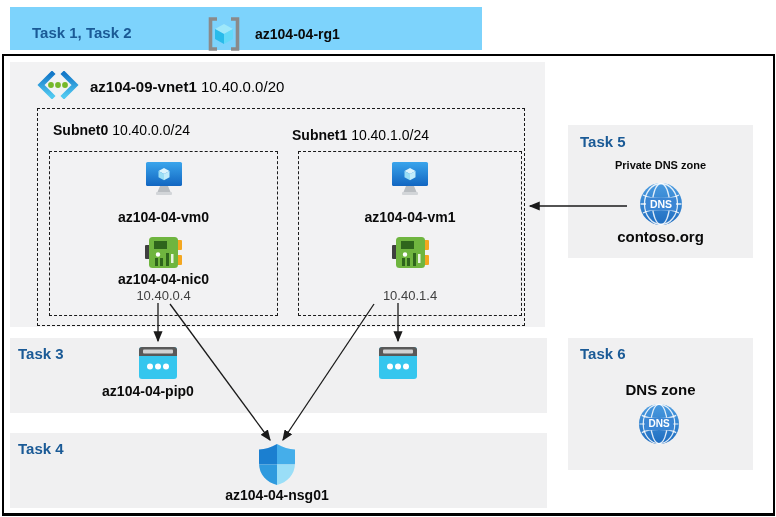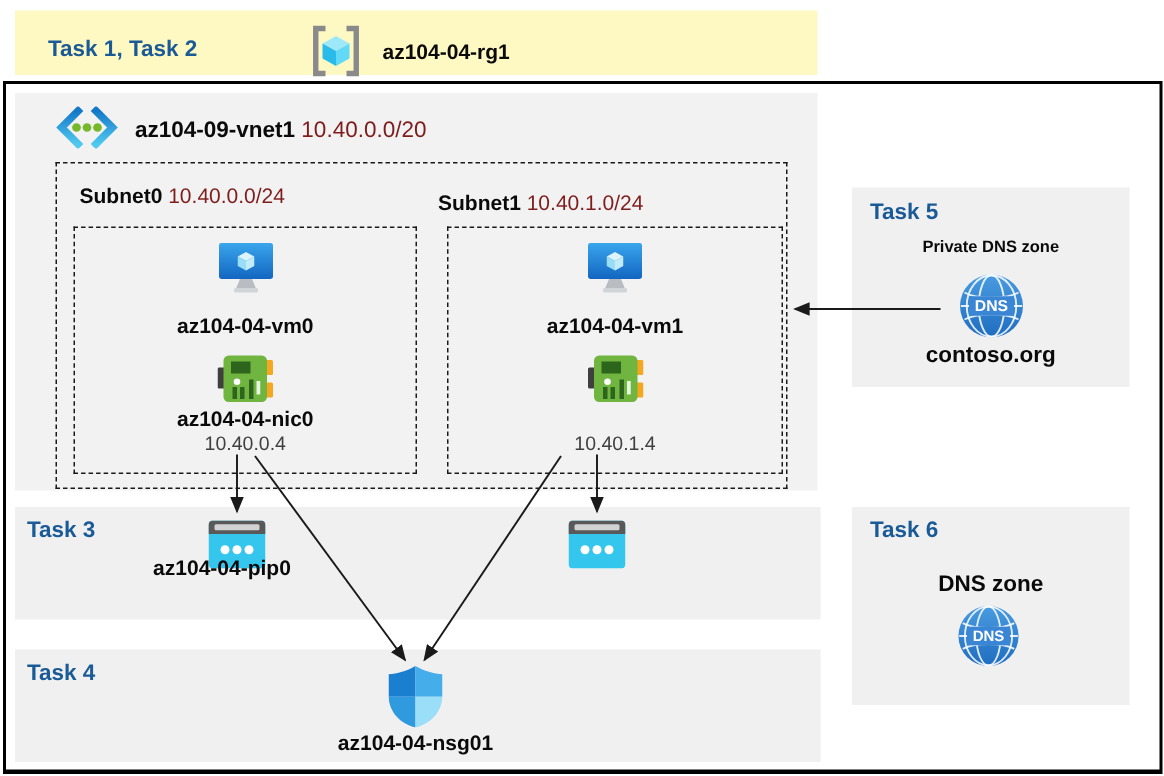--- a/index.html
+++ b/index.html
@@ -2,24 +2,24 @@
 <html><head>
 <meta charset="utf-8">
 <style>
   html,body{margin:0;padding:0;background:#fff;}
   #page{position:relative;width:776px;height:517px;background:#fff;
         font-family:"Liberation Sans",sans-serif;overflow:hidden;}
   .abs{position:absolute;}
   .band{background:#f0f0f1;}
   .task-label{font-size:15px;font-weight:bold;color:#1a5a96;}
   .bold-name{font-size:14px;font-weight:bold;color:#0a0a0a;}
-  .reg{font-weight:normal;color:#7f1d1d;}
+  .reg{font-weight:normal;color:#000000;}
   .ctr{text-align:center;}
 
-  #top-band{left:10px;top:7px;width:535px;height:43px;background:#fef9c3;}
+  #top-band{left:10px;top:7px;width:472px;height:43px;background:#7dd3fc;}
   #top-task{left:22px;top:17px;}
   #rg-icon{left:196px;top:9px;}
   #rg-name{left:245px;top:19px;text-align:center;}
 
   #main-box{left:2px;top:54px;width:769px;height:457px;
             border:2px solid #000;border-bottom-width:3px;background:#fff;}
 
   #vnet-box{left:10px;top:62px;width:535px;height:265px;background:#f2f2f3;}
   #vnet-icon{left:36px;top:71px;}
   #vnet-title{left:90px;top:78px;font-size:15px;font-weight:bold;color:#0a0a0a;}
@@ -34,21 +34,21 @@
   #subnet1-box{left:298px;top:151px;width:222px;height:163px;}
   .sn-vm-icon{left:0;right:0;top:10px;display:flex;justify-content:center;}
   .sn-vm-name{left:0;right:0;top:57px;}
   .sn-nic-icon{left:0;right:0;top:84px;display:flex;justify-content:center;}
   .sn-nic-name{left:0;right:0;top:119px;}
   .sn-ip{left:0;right:0;top:136px;font-size:13px;color:#404040;}
 
   #task3-band{left:10px;top:338px;width:537px;height:75px;}
   #task3-label{left:18px;top:345px;}
   #pip0-icon{left:139px;top:347px;}
-  #pip0-name{left:88px;top:370px;width:120px;}
+  #pip0-name{left:88px;top:383px;width:120px;}
   #pip1-icon{left:379px;top:347px;}
   #pip1-name{left:330px;top:383px;width:120px;}
 
   #task4-band{left:10px;top:433px;width:537px;height:75px;}
   #task4-label{left:18px;top:440px;}
   #nsg-icon{left:257px;top:443px;}
   #nsg-name{left:217px;top:487px;width:120px;}
 
   #task5-box{left:568px;top:125px;width:185px;height:133px;}
   #task5-label{left:580px;top:133px;}

